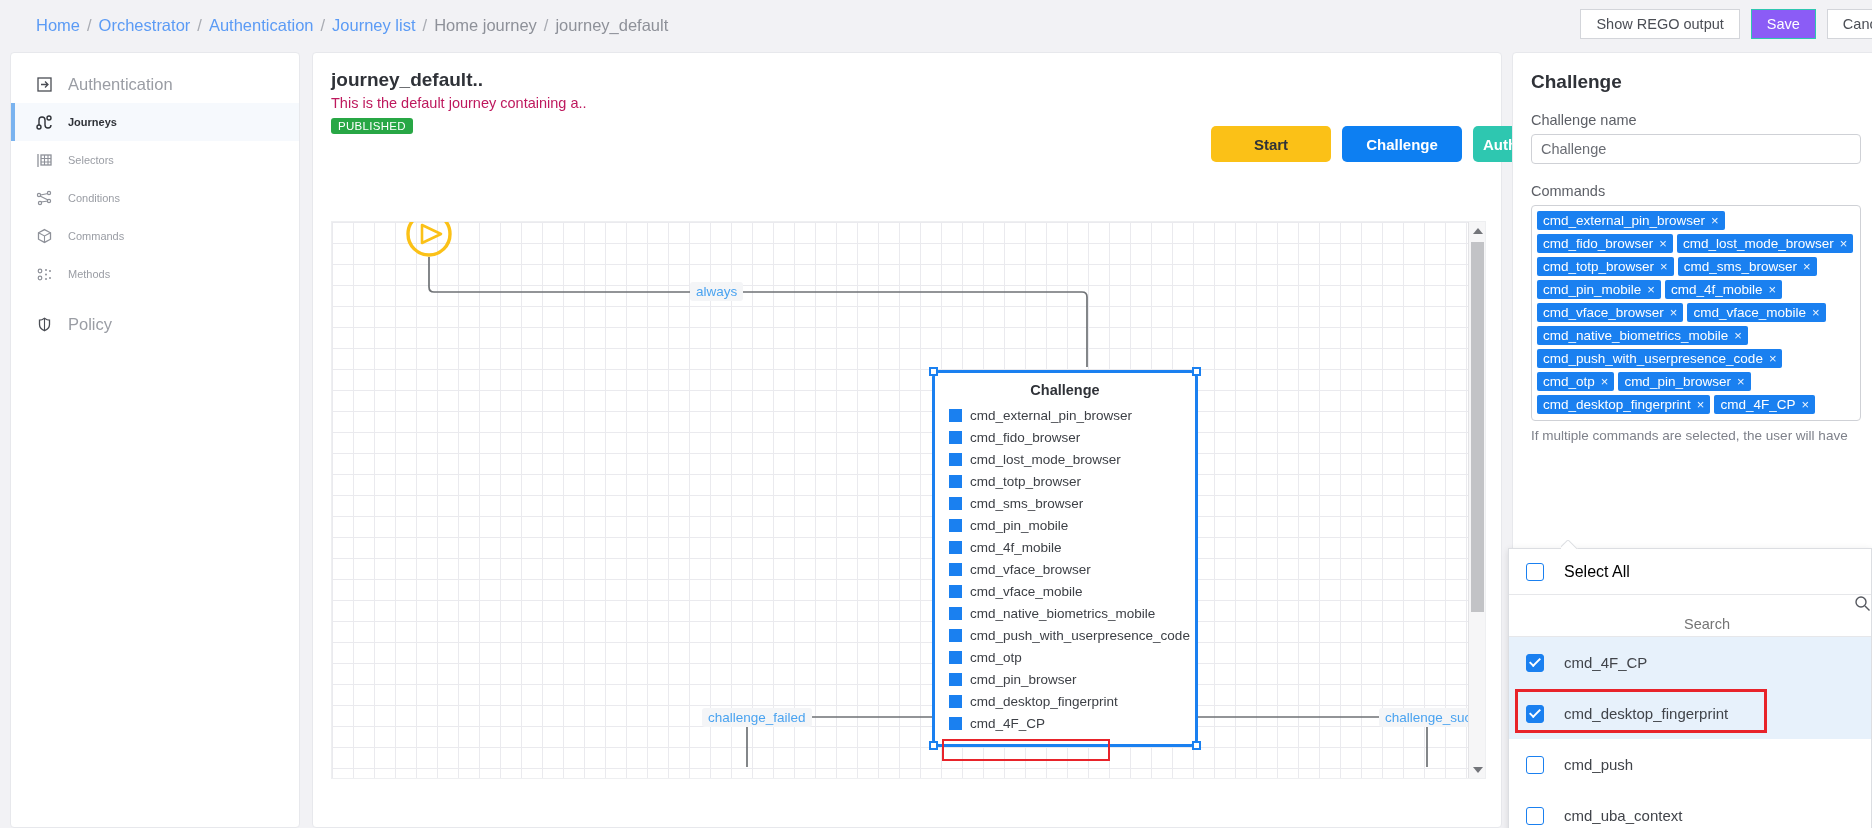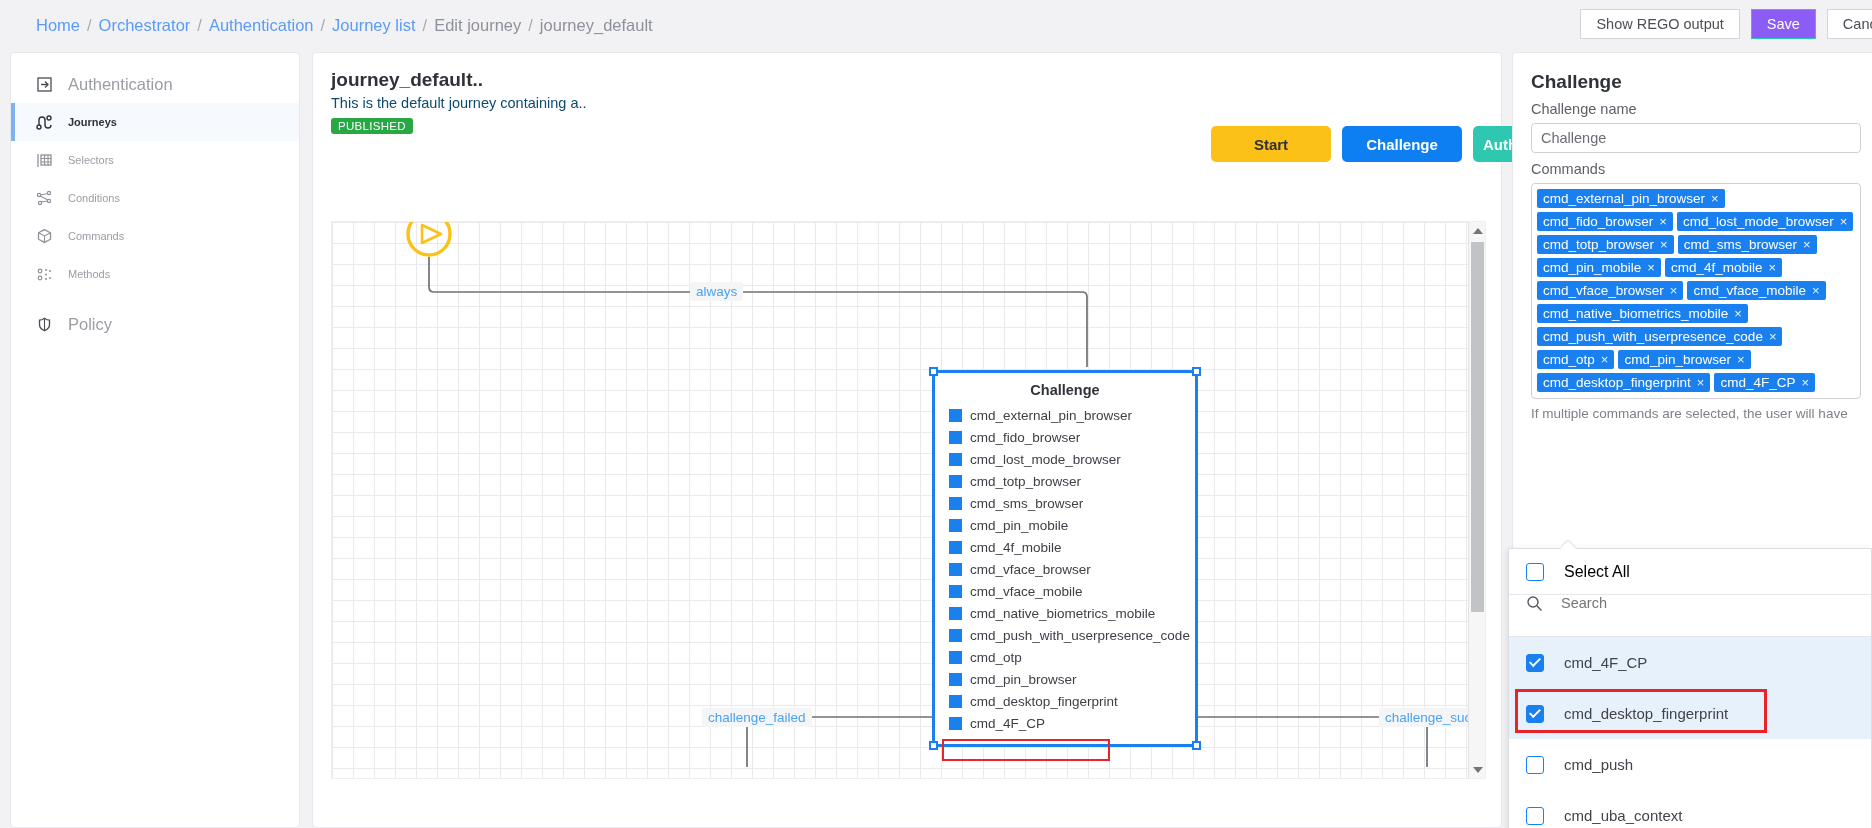--- a/index.html
+++ b/index.html
@@ -79,21 +79,21 @@
   
   #center {
     position: absolute; left: 312px; top: 52px;
     width: 1190px; height: 776px;
     background: #ffffff;
     border: 1px solid #e7e8ec;
     border-radius: 4px;
   }
   #journey-head { position: absolute; left: 18px; top: 16px; }
   #journey-title { font-size: 19px; font-weight: bold; color: #2f3238; }
-  #journey-desc { font-size: 14.5px; color: #0c4a6e; margin-top: 4px; }
+  #journey-desc { font-size: 14.5px; color: #be185d; margin-top: 4px; }
   #journey-badge {
     display: inline-block; margin-top: 7px;
     background: #28a745; color: #ffffff;
     font-size: 11.5px; padding: 2px 7px; border-radius: 3px;
     letter-spacing: .3px;
   }
 
   #statebtns {
     position: absolute; left: 898px; top: 73px;
     display: flex; gap: 11px;
@@ -175,21 +175,21 @@
 
   
   #right {
     position: absolute; left: 1512px; top: 52px;
     width: 370px; height: 776px;
     background: #ffffff;
     border: 1px solid #e7e8ec; border-radius: 4px;
     padding: 18px;
   }
   #right-title { font-size: 19px; font-weight: bold; color: #2f3238; }
-  .fld-label { font-size: 14.5px; color: #5c5f66; margin-top: 8px; margin-bottom: 6px; }
+  .fld-label { font-size: 14.5px; color: #5c5f66; margin-top: 19px; margin-bottom: 6px; }
   #name-input {
     width: 330px; height: 30px;
     border: 1px solid #cfd1d6; border-radius: 4px;
     padding: 0 9px; font-size: 14.5px; color: #6a6d74;
     font-family: "Liberation Sans", sans-serif; background: #fff;
   }
   #tagbox {
     width: 330px;
     border: 1px solid #cfd1d6; border-radius: 4px;
     padding: 5px 5px 6px 5px;
@@ -220,22 +220,22 @@
     content: ""; position: absolute; left: 0; top: 2px;
     width: 13px; height: 13px; background: #fff;
     border-left: 1px solid #dcdee2; border-top: 1px solid #dcdee2;
     transform: rotate(45deg); transform-origin: center;
   }
   #dd-selectall {
     display: flex; align-items: center; height: 46px;
     padding-left: 17px; border-bottom: 1px solid #e6e7ea; cursor: pointer;
   }
   #dd-search {
-    display: flex; align-items: flex-start; height: 42px;
-    padding-left: 17px; border-bottom: 1px solid #e6e7ea;
+    display: flex; align-items: flex-end; height: 42px;
+    padding-left: 3px; border-bottom: 1px solid #e6e7ea; flex-direction: column;
   }
   #dd-search-txt {
     border: none; outline: none; margin-left: 18px;
     font-size: 14.5px; color: #8a8d94;
     font-family: "Liberation Sans", sans-serif; background: transparent;
   }
   .dd-row {
     display: flex; align-items: center; height: 51px;
     padding-left: 17px; cursor: pointer;
     font-size: 15px; color: #41444a;
@@ -265,21 +265,21 @@
 <div id="topbar">
   <div id="breadcrumb">
       <span class="crumb">Home</span>
       <span class="sep">/</span>
       <span class="crumb">Orchestrator</span>
       <span class="sep">/</span>
       <span class="crumb">Authentication</span>
       <span class="sep">/</span>
       <span class="crumb">Journey list</span>
       <span class="sep">/</span>
-      <span class="crumb current">Edit journey</span>
+      <span class="crumb current">Home journey</span>
       <span class="sep">/</span>
       <span class="crumb current">journey_default</span>
     </div>
   <div id="topactions">
     <div class="tbtn">Show REGO output</div>
     <div class="tbtn primary">Save</div>
     <div class="tbtn clipped">Cancel</div>
   </div>
 </div>
 

